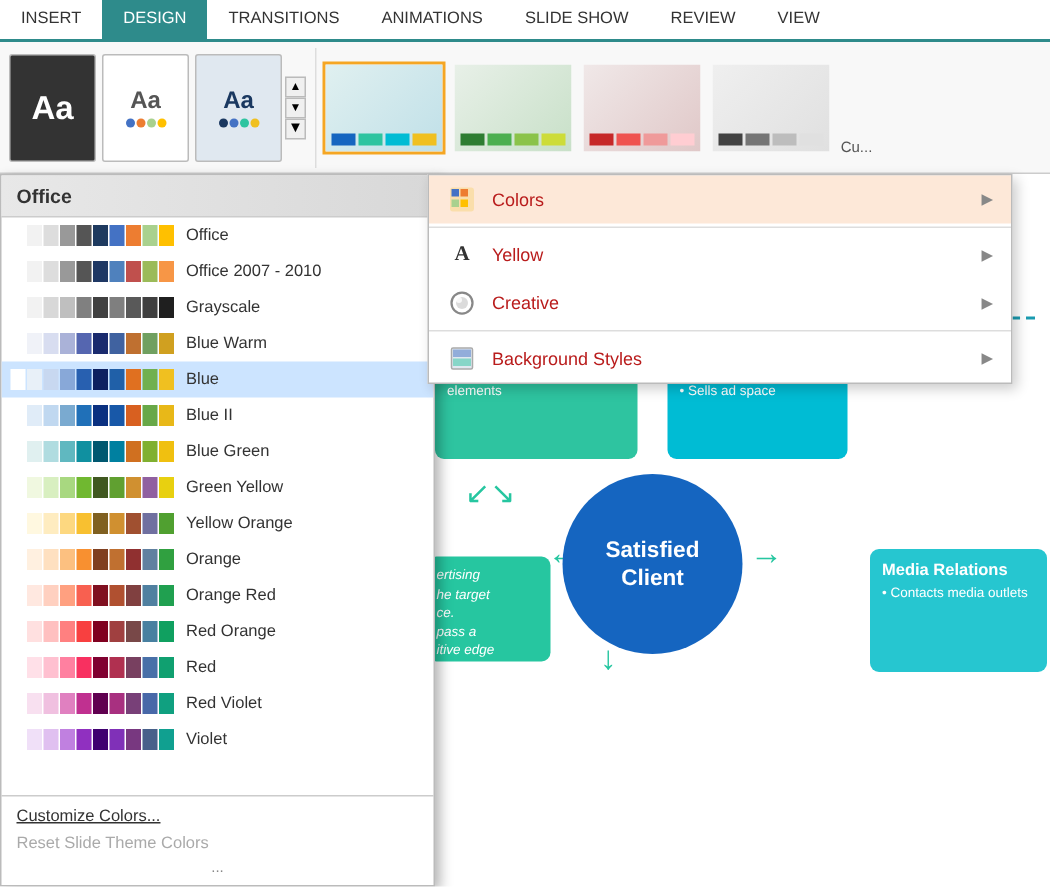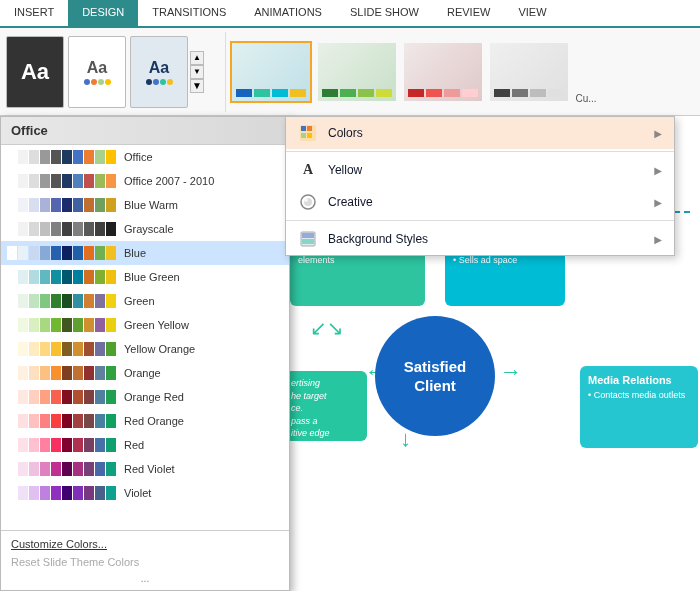--- a/index.html
+++ b/index.html
@@ -34,21 +34,21 @@
       align-items: center;
       padding: 4px 6px;
       position: relative;
     }
 
     .ribbon-theme-group {
       display: flex;
       gap: 4px;
       align-items: center;
       border-right: 1px solid #ddd;
-      padding-right: 15px;
+      padding-right: 0;
       margin-right: 4px;
       height: 80px;
     }
 
     .theme-btn {
       width: 58px;
       height: 72px;
       border: 1px solid #bbb;
       background: #333;
       cursor: pointer;
@@ -246,21 +246,21 @@
     .submenu-icon {
       width: 20px;
       height: 20px;
       flex-shrink: 0;
       display: flex;
       align-items: center;
       justify-content: center;
     }
     .submenu-label {
       font-size: 12px;
-      color: #0f172a;
+      color: #b91c1c;
       flex: 1;
     }
     .submenu-arrow {
       color: #888;
       font-size: 10px;
     }
     .submenu-divider {
       border: none;
       border-top: 1px solid #ddd;
       margin: 2px 0;
@@ -451,95 +451,95 @@
             <div class="swatch" style="background: rgb(79, 129, 189);"></div>
             <div class="swatch" style="background: rgb(192, 80, 77);"></div>
             <div class="swatch" style="background: rgb(155, 187, 89);"></div>
             <div class="swatch" style="background: rgb(247, 150, 70);"></div>
           </div>
           <span class="color-name">Office 2007 - 2010</span>
         </div>
         <div class="color-row">
           <div class="color-swatches">
             <div class="swatch" style="background: rgb(255, 255, 255);"></div>
+            <div class="swatch" style="background: rgb(242, 242, 242);"></div>
+            <div class="swatch" style="background: rgb(216, 216, 216);"></div>
+            <div class="swatch" style="background: rgb(191, 191, 191);"></div>
+            <div class="swatch" style="background: rgb(128, 128, 128);"></div>
+            <div class="swatch" style="background: rgb(64, 64, 64);"></div>
+            <div class="swatch" style="background: rgb(127, 127, 127);"></div>
+            <div class="swatch" style="background: rgb(89, 89, 89);"></div>
+            <div class="swatch" style="background: rgb(63, 63, 63);"></div>
+            <div class="swatch" style="background: rgb(31, 31, 31);"></div>
+          </div>
+          <span class="color-name">Grayscale</span>
+        </div>
+        <div class="color-row">
+          <div class="color-swatches">
+            <div class="swatch" style="background: rgb(255, 255, 255);"></div>
             <div class="swatch" style="background: rgb(240, 242, 248);"></div>
             <div class="swatch" style="background: rgb(216, 221, 240);"></div>
             <div class="swatch" style="background: rgb(170, 178, 216);"></div>
             <div class="swatch" style="background: rgb(85, 102, 176);"></div>
             <div class="swatch" style="background: rgb(26, 43, 110);"></div>
             <div class="swatch" style="background: rgb(64, 98, 160);"></div>
             <div class="swatch" style="background: rgb(191, 112, 48);"></div>
             <div class="swatch" style="background: rgb(112, 160, 96);"></div>
             <div class="swatch" style="background: rgb(208, 160, 32);"></div>
           </div>
           <span class="color-name">Blue Warm</span>
         </div>
-        <div class="color-row">
-          <div class="color-swatches">
-            <div class="swatch" style="background: rgb(255, 255, 255);"></div>
-            <div class="swatch" style="background: rgb(242, 242, 242);"></div>
-            <div class="swatch" style="background: rgb(216, 216, 216);"></div>
-            <div class="swatch" style="background: rgb(191, 191, 191);"></div>
-            <div class="swatch" style="background: rgb(128, 128, 128);"></div>
-            <div class="swatch" style="background: rgb(64, 64, 64);"></div>
-            <div class="swatch" style="background: rgb(127, 127, 127);"></div>
-            <div class="swatch" style="background: rgb(89, 89, 89);"></div>
-            <div class="swatch" style="background: rgb(63, 63, 63);"></div>
-            <div class="swatch" style="background: rgb(31, 31, 31);"></div>
-          </div>
-          <span class="color-name">Grayscale</span>
-        </div>
         <div class="color-row highlighted">
           <div class="color-swatches">
             <div class="swatch" style="background: rgb(255, 255, 255);"></div>
             <div class="swatch" style="background: rgb(232, 240, 248);"></div>
             <div class="swatch" style="background: rgb(200, 216, 240);"></div>
             <div class="swatch" style="background: rgb(136, 168, 216);"></div>
             <div class="swatch" style="background: rgb(40, 96, 176);"></div>
             <div class="swatch" style="background: rgb(13, 32, 96);"></div>
             <div class="swatch" style="background: rgb(32, 96, 168);"></div>
             <div class="swatch" style="background: rgb(224, 112, 32);"></div>
             <div class="swatch" style="background: rgb(112, 176, 80);"></div>
             <div class="swatch" style="background: rgb(240, 192, 32);"></div>
           </div>
           <span class="color-name">Blue</span>
         </div>
         <div class="color-row">
           <div class="color-swatches">
             <div class="swatch" style="background: rgb(255, 255, 255);"></div>
+            <div class="swatch" style="background: rgb(224, 236, 248);"></div>
+            <div class="swatch" style="background: rgb(192, 216, 240);"></div>
+            <div class="swatch" style="background: rgb(122, 170, 208);"></div>
+            <div class="swatch" style="background: rgb(32, 112, 184);"></div>
+            <div class="swatch" style="background: rgb(10, 48, 128);"></div>
+            <div class="swatch" style="background: rgb(24, 88, 168);"></div>
+            <div class="swatch" style="background: rgb(216, 96, 32);"></div>
+            <div class="swatch" style="background: rgb(104, 168, 72);"></div>
+            <div class="swatch" style="background: rgb(232, 184, 24);"></div>
+          </div>
+          <span class="color-name">Blue II</span>
+        </div>
+        <div class="color-row">
+          <div class="color-swatches">
+            <div class="swatch" style="background: rgb(255, 255, 255);"></div>
             <div class="swatch" style="background: rgb(224, 240, 240);"></div>
             <div class="swatch" style="background: rgb(176, 220, 224);"></div>
             <div class="swatch" style="background: rgb(96, 184, 192);"></div>
             <div class="swatch" style="background: rgb(16, 144, 160);"></div>
             <div class="swatch" style="background: rgb(0, 88, 112);"></div>
             <div class="swatch" style="background: rgb(0, 128, 160);"></div>
             <div class="swatch" style="background: rgb(208, 112, 32);"></div>
             <div class="swatch" style="background: rgb(128, 176, 48);"></div>
             <div class="swatch" style="background: rgb(240, 192, 16);"></div>
           </div>
           <span class="color-name">Blue Green</span>
         </div>
         <div class="color-row">
           <div class="color-swatches">
             <div class="swatch" style="background: rgb(255, 255, 255);"></div>
-            <div class="swatch" style="background: rgb(232, 244, 232);"></div>
-            <div class="swatch" style="background: rgb(192, 228, 192);"></div>
-            <div class="swatch" style="background: rgb(128, 200, 128);"></div>
-            <div class="swatch" style="background: rgb(48, 128, 48);"></div>
-            <div class="swatch" style="background: rgb(26, 80, 32);"></div>
-            <div class="swatch" style="background: rgb(48, 144, 160);"></div>
-            <div class="swatch" style="background: rgb(208, 128, 48);"></div>
-            <div class="swatch" style="background: rgb(128, 112, 160);"></div>
-            <div class="swatch" style="background: rgb(240, 208, 16);"></div>
-          </div>
-          <span class="color-name">Green</span>
-        </div>
-        <div class="color-row">
-          <div class="color-swatches">
-            <div class="swatch" style="background: rgb(255, 255, 255);"></div>
             <div class="swatch" style="background: rgb(240, 248, 224);"></div>
             <div class="swatch" style="background: rgb(216, 239, 192);"></div>
             <div class="swatch" style="background: rgb(168, 216, 128);"></div>
             <div class="swatch" style="background: rgb(112, 184, 48);"></div>
             <div class="swatch" style="background: rgb(64, 88, 32);"></div>
             <div class="swatch" style="background: rgb(96, 160, 48);"></div>
             <div class="swatch" style="background: rgb(208, 144, 48);"></div>
             <div class="swatch" style="background: rgb(144, 96, 160);"></div>
             <div class="swatch" style="background: rgb(232, 208, 16);"></div>
           </div>

